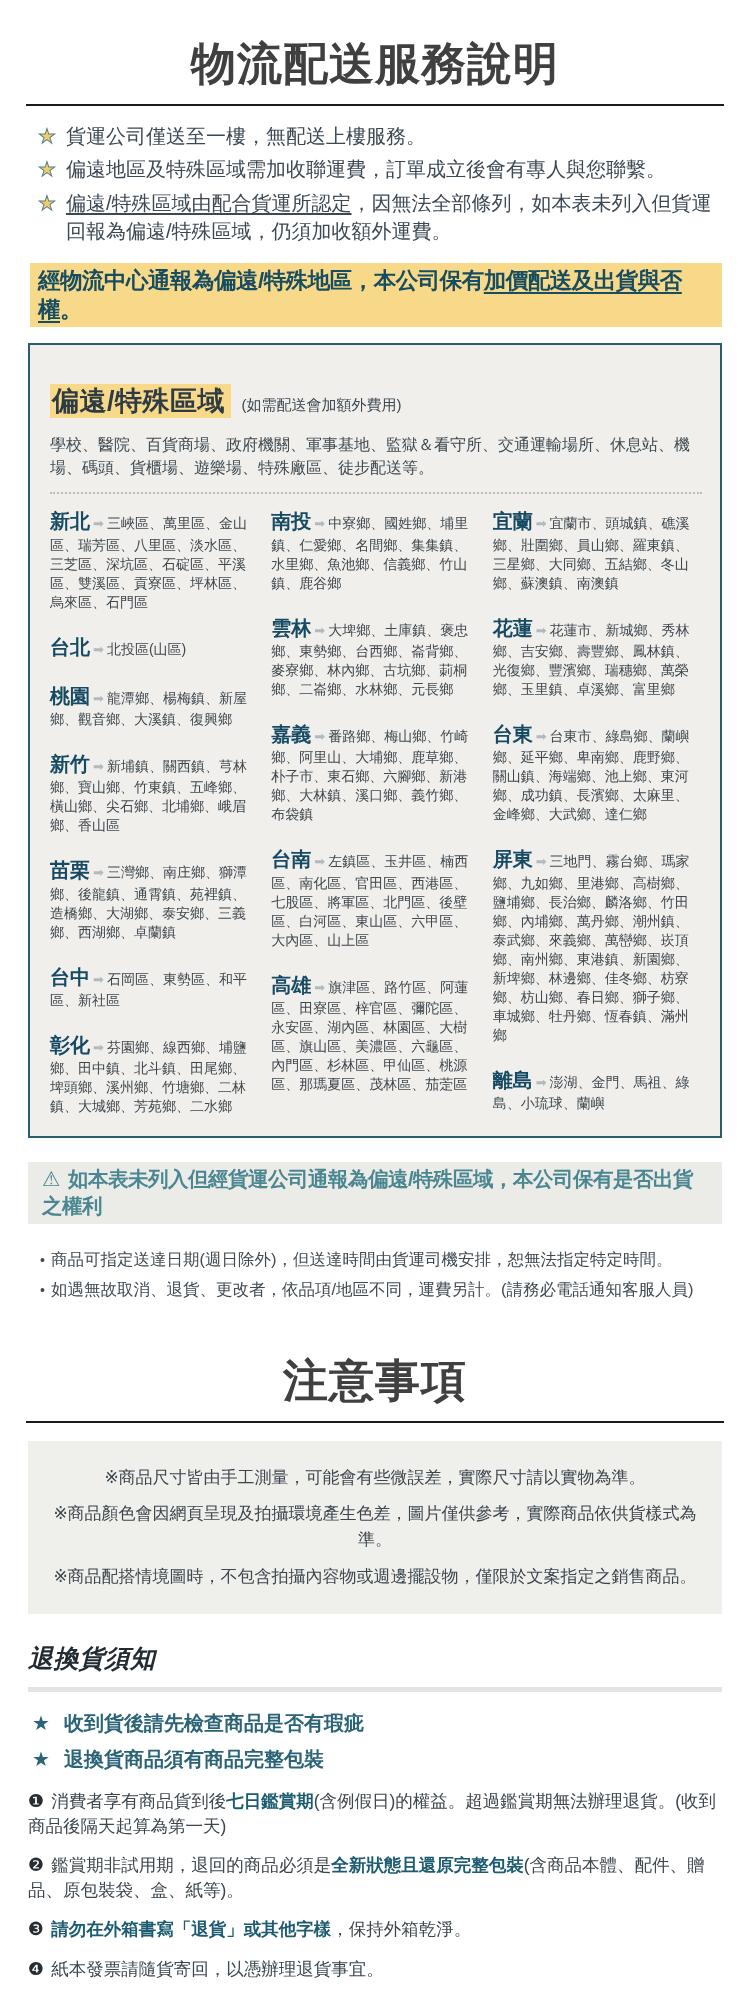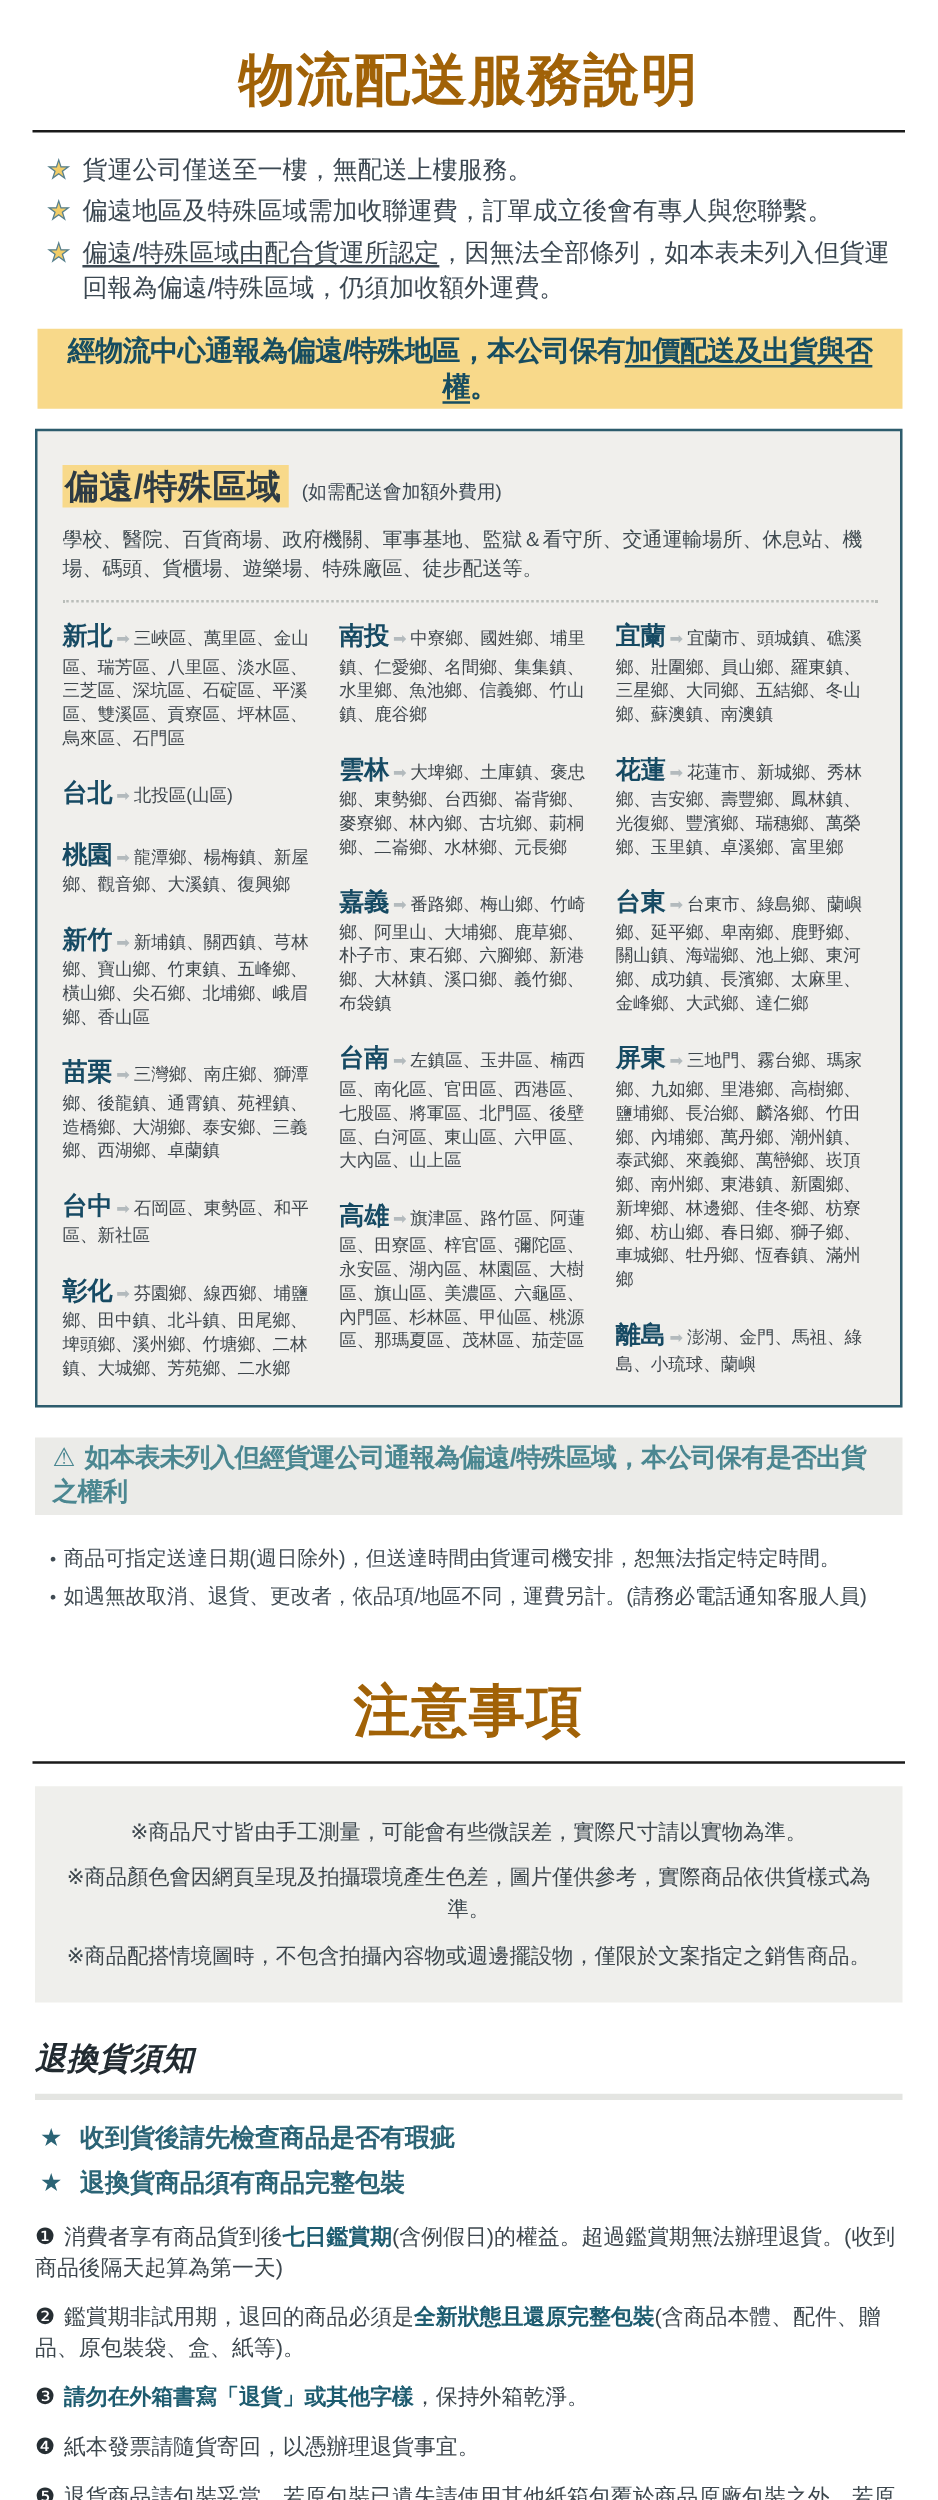--- a/index.html
+++ b/index.html
@@ -3,42 +3,42 @@
 <meta charset="utf-8">
 <style>
   html,body{margin:0;padding:0;background:#ffffff;}
   .page{
     width:750px;height:2000px;margin:0 auto;position:relative;overflow:hidden;
     font-family:"Liberation Sans","DejaVu Sans",sans-serif;
     color:#3d474e;box-sizing:border-box;padding:0 28px;background:#ffffff;
   }
   .serif-title{
     font-family:Liberation Serif, serif;
-    font-size:45px;font-weight:700;color:#a16207;text-align:center;
+    font-size:45px;font-weight:700;color:#404040;text-align:center;
     margin:34px 0 10px 0;letter-spacing:1px;
   }
   .serif-title.t2{margin-top:46px;}
   .title-rule{border-top:2px solid #1a1a1a;margin:0 -2px 0 -2px;}
   
   .star-list{list-style:none;margin:16px 0 0 0;padding:0 0 0 10px;}
   .star-item{display:flex;align-items:flex-start;font-size:20px;line-height:1.42;margin-bottom:5px;color:#3c4852;}
   .star{flex:0 0 auto;margin-right:10px;}
   .star.gold{color:#f2cd68;-webkit-text-stroke:1px #57808e;font-size:20px;line-height:1.42;}
   
   .hl-line{
     margin:12px 0 0 2px;font-size:22.5px;font-weight:800;color:#174d60;
-    background:#f8d98a;display:inline-block;padding:3px 8px;line-height:1.3;letter-spacing:-0.5px;text-align:center;
+    background:#f8d98a;display:inline-block;padding:3px 8px;line-height:1.3;letter-spacing:-0.5px;
   }
   .hl-line .seg-u{text-decoration:underline;text-decoration-thickness:2px;text-underline-offset:4px;}
   
   .remote-box{
     margin-top:16px;border:2px solid #2d5c6d;background:#f0efec;
     padding:18px 18px 20px 20px;box-sizing:border-box;
   }
-  .box-head{margin-top:8px;}
+  .box-head{margin-top:20px;}
   .box-title{font-size:27px;font-weight:800;color:#2d3b44;background:#f8d98a;padding:2px 6px 2px 2px;letter-spacing:0.5px;}
   .box-note{font-size:15px;color:#3c4852;margin-left:6px;}
   .box-intro{font-size:16px;line-height:1.45;color:#3f4a50;margin:14px 0 0 0;}
   .dotted{border-top:2px dotted #b9bdb9;margin:13px 0 14px 0;}
   .cols{display:flex;gap:12px;}
   .col{flex:1 1 0;min-width:0;}
   .region-group{margin-bottom:22px;font-size:14px;line-height:1.36;color:#3f474d;word-break:break-all;}
   .region-group:last-child{margin-bottom:0;}
   .prov{font-size:20px;font-weight:800;color:#164a63;}
   .arrow{color:#b3babd;font-size:13px;margin:0 3px;}

